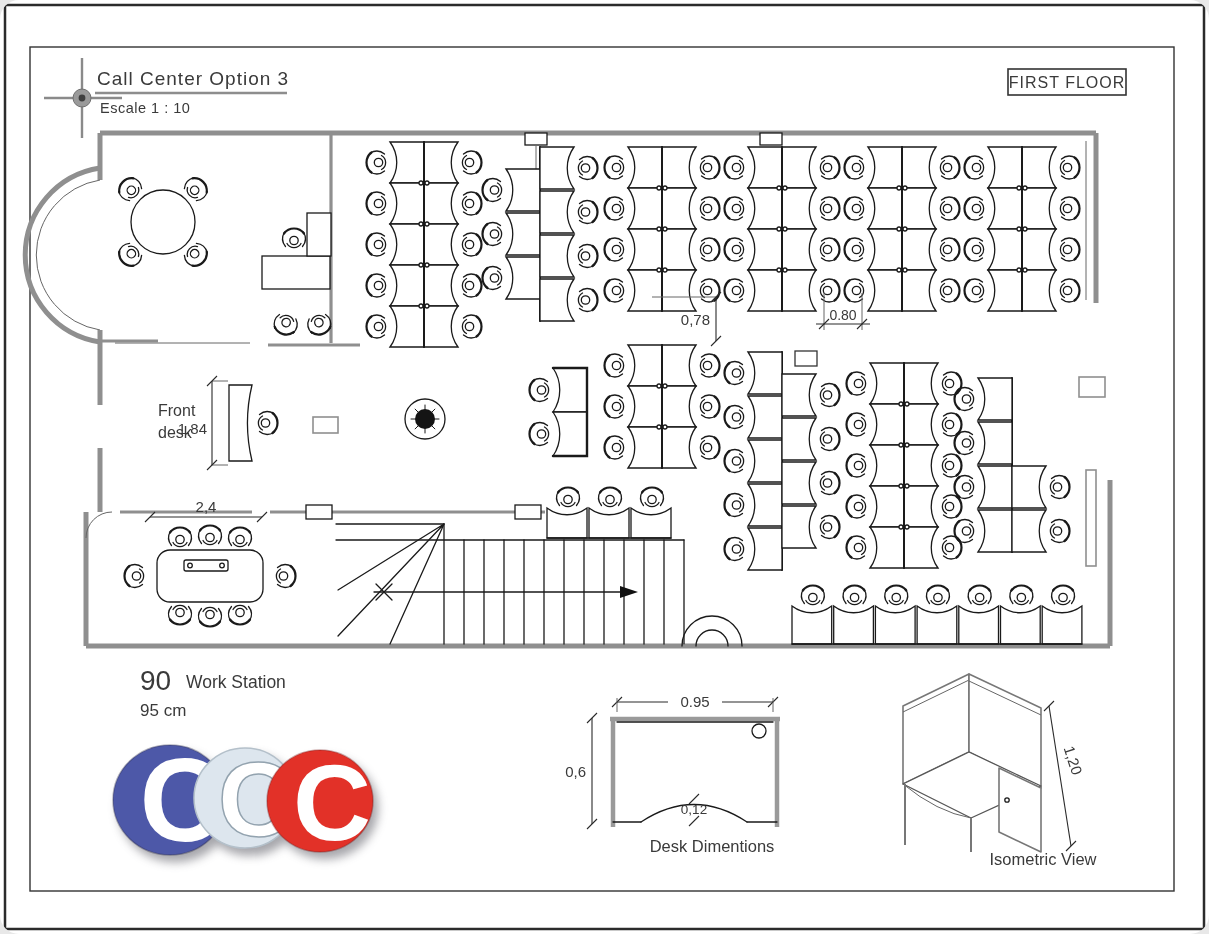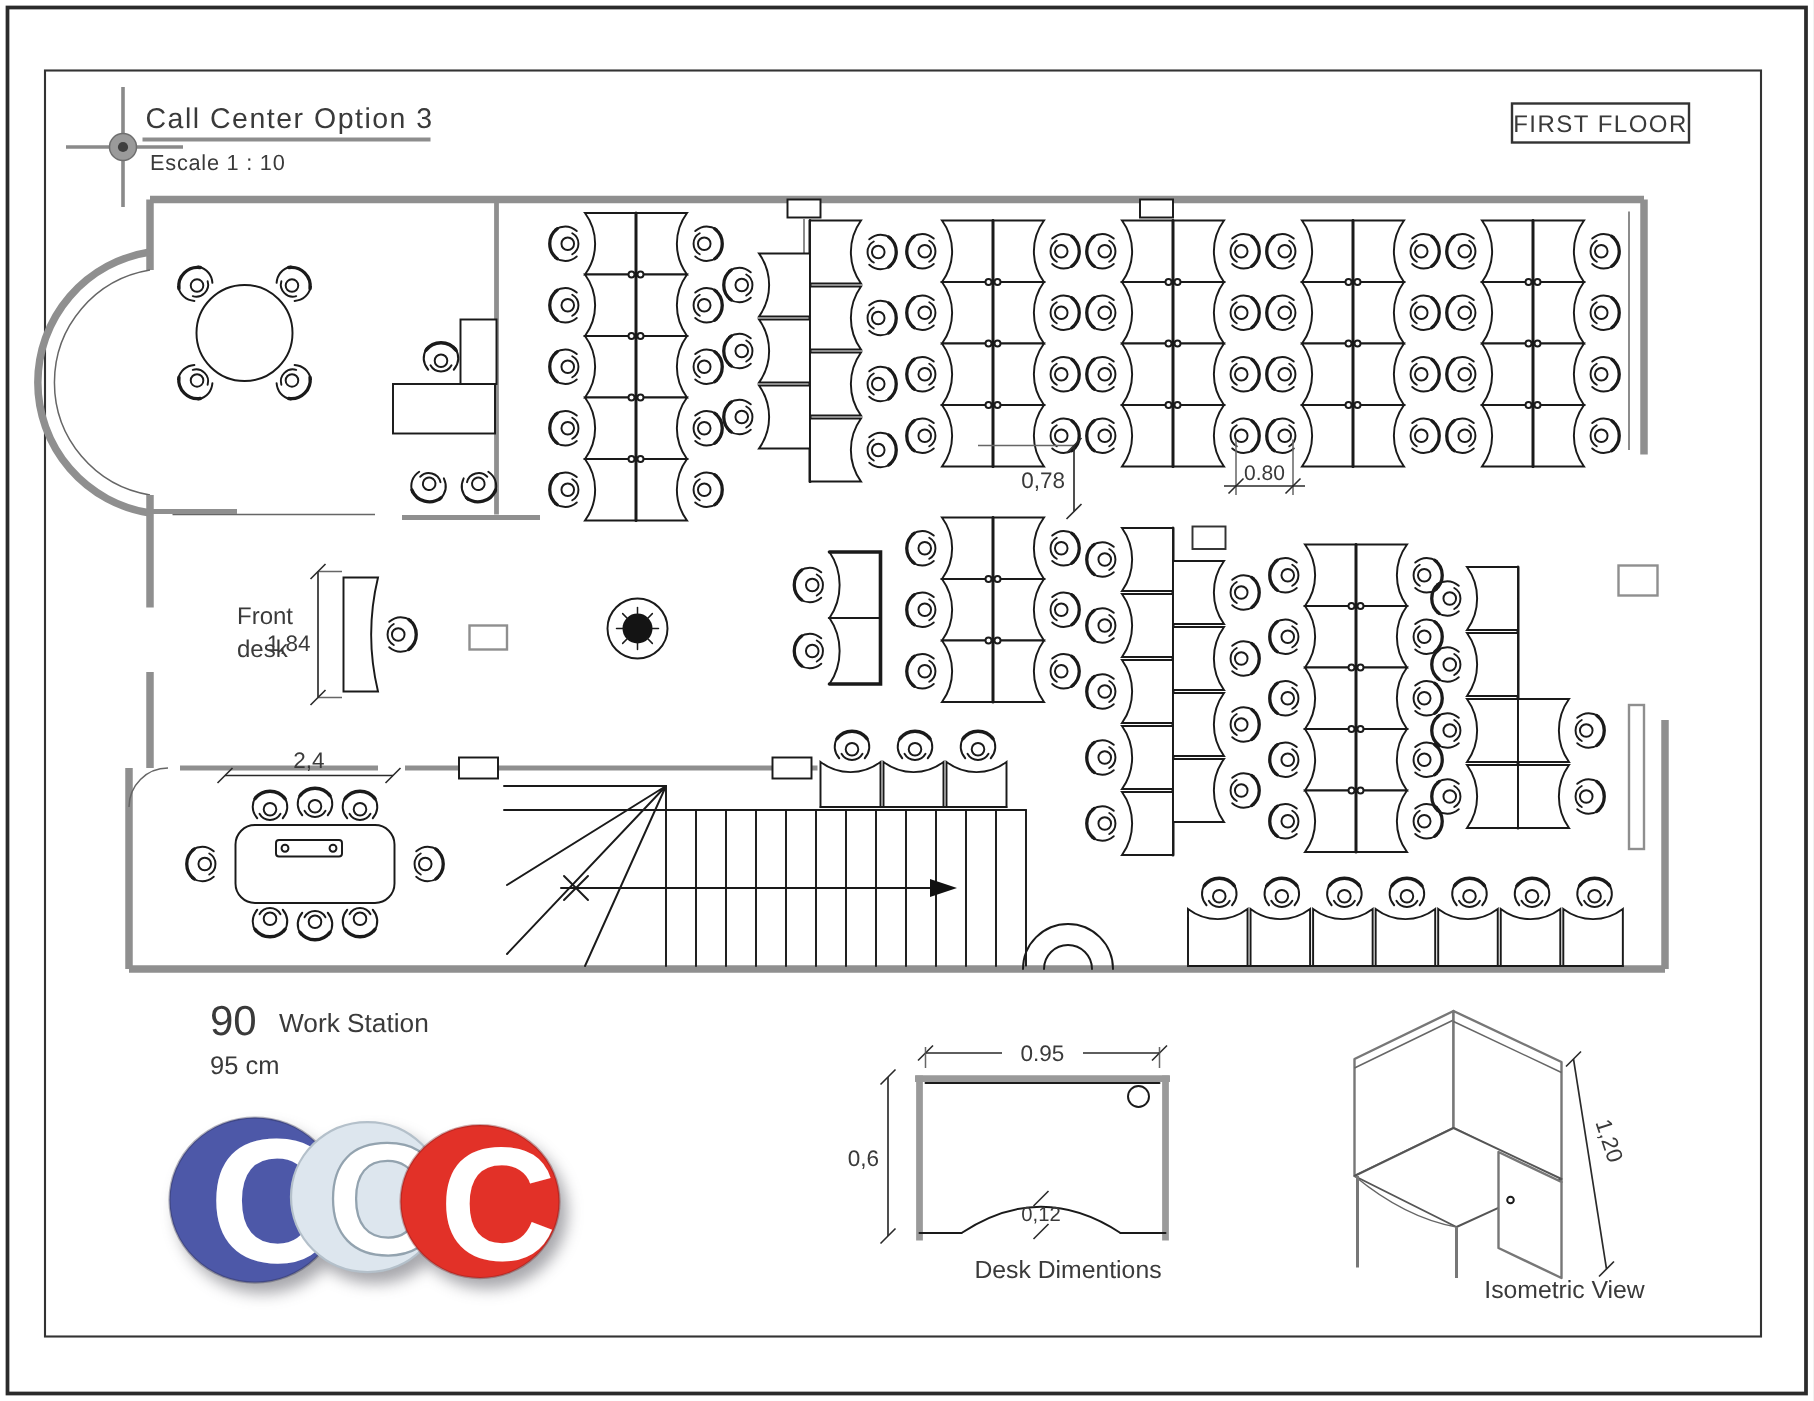--- a/index.html
+++ b/index.html
@@ -1,17 +1,17 @@
 <!DOCTYPE html>
 <html><head>
 <meta charset="utf-8">
 <style>
   html,body{margin:0;padding:0;background:#e8e8e8;}
   #page{position:relative;width:1209px;height:934px;background:#ffffff;margin:0 auto;
-        font-family:"Liberation Sans",sans-serif;overflow:hidden;}
+        font-family:"Liberation Sans",sans-serif;overflow:hidden;border-radius:19px;}
   svg{position:absolute;left:0;top:0;}
   .ln{stroke:#1a1a1a;stroke-width:1.3;fill:none;stroke-linecap:round;}
   .lnf{stroke:#1a1a1a;stroke-width:1.3;fill:#ffffff;}
   .wall{stroke:#8f8f8f;stroke-width:5;fill:none;}
   .wall2{stroke:#8f8f8f;stroke-width:3.2;fill:none;}
   .thin{stroke:#666;stroke-width:1;fill:none;}
   .dim{stroke:#2a2a2a;stroke-width:1.1;fill:none;}
   text.t{font-family:"Liberation Sans",sans-serif;fill:#3a3a3a;}
   .logo-shadow{filter:drop-shadow(5px 7px 5px rgba(60,60,70,0.45));}
 </style>

